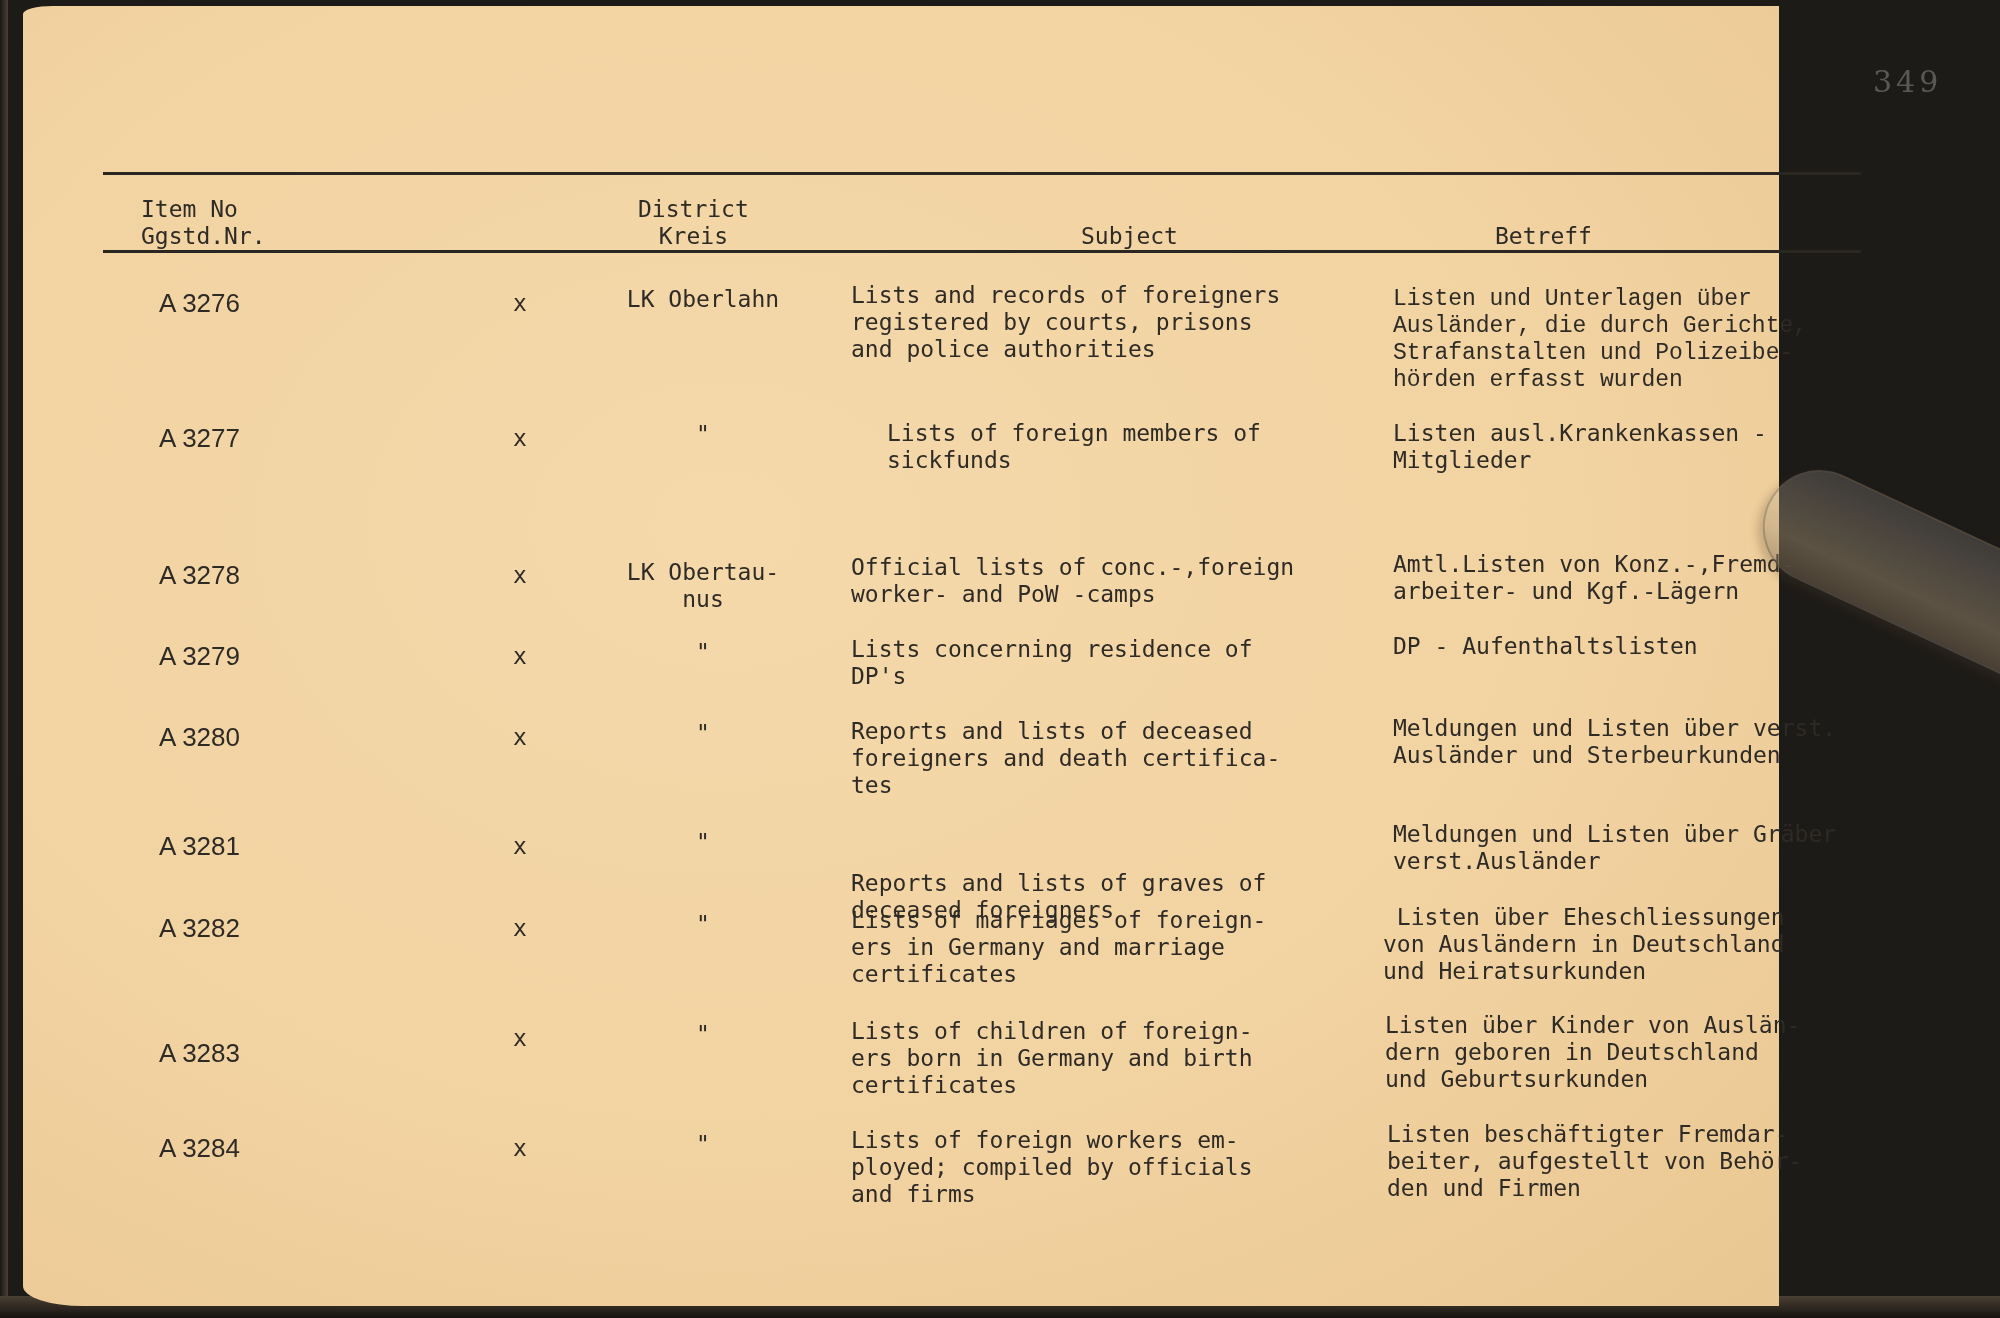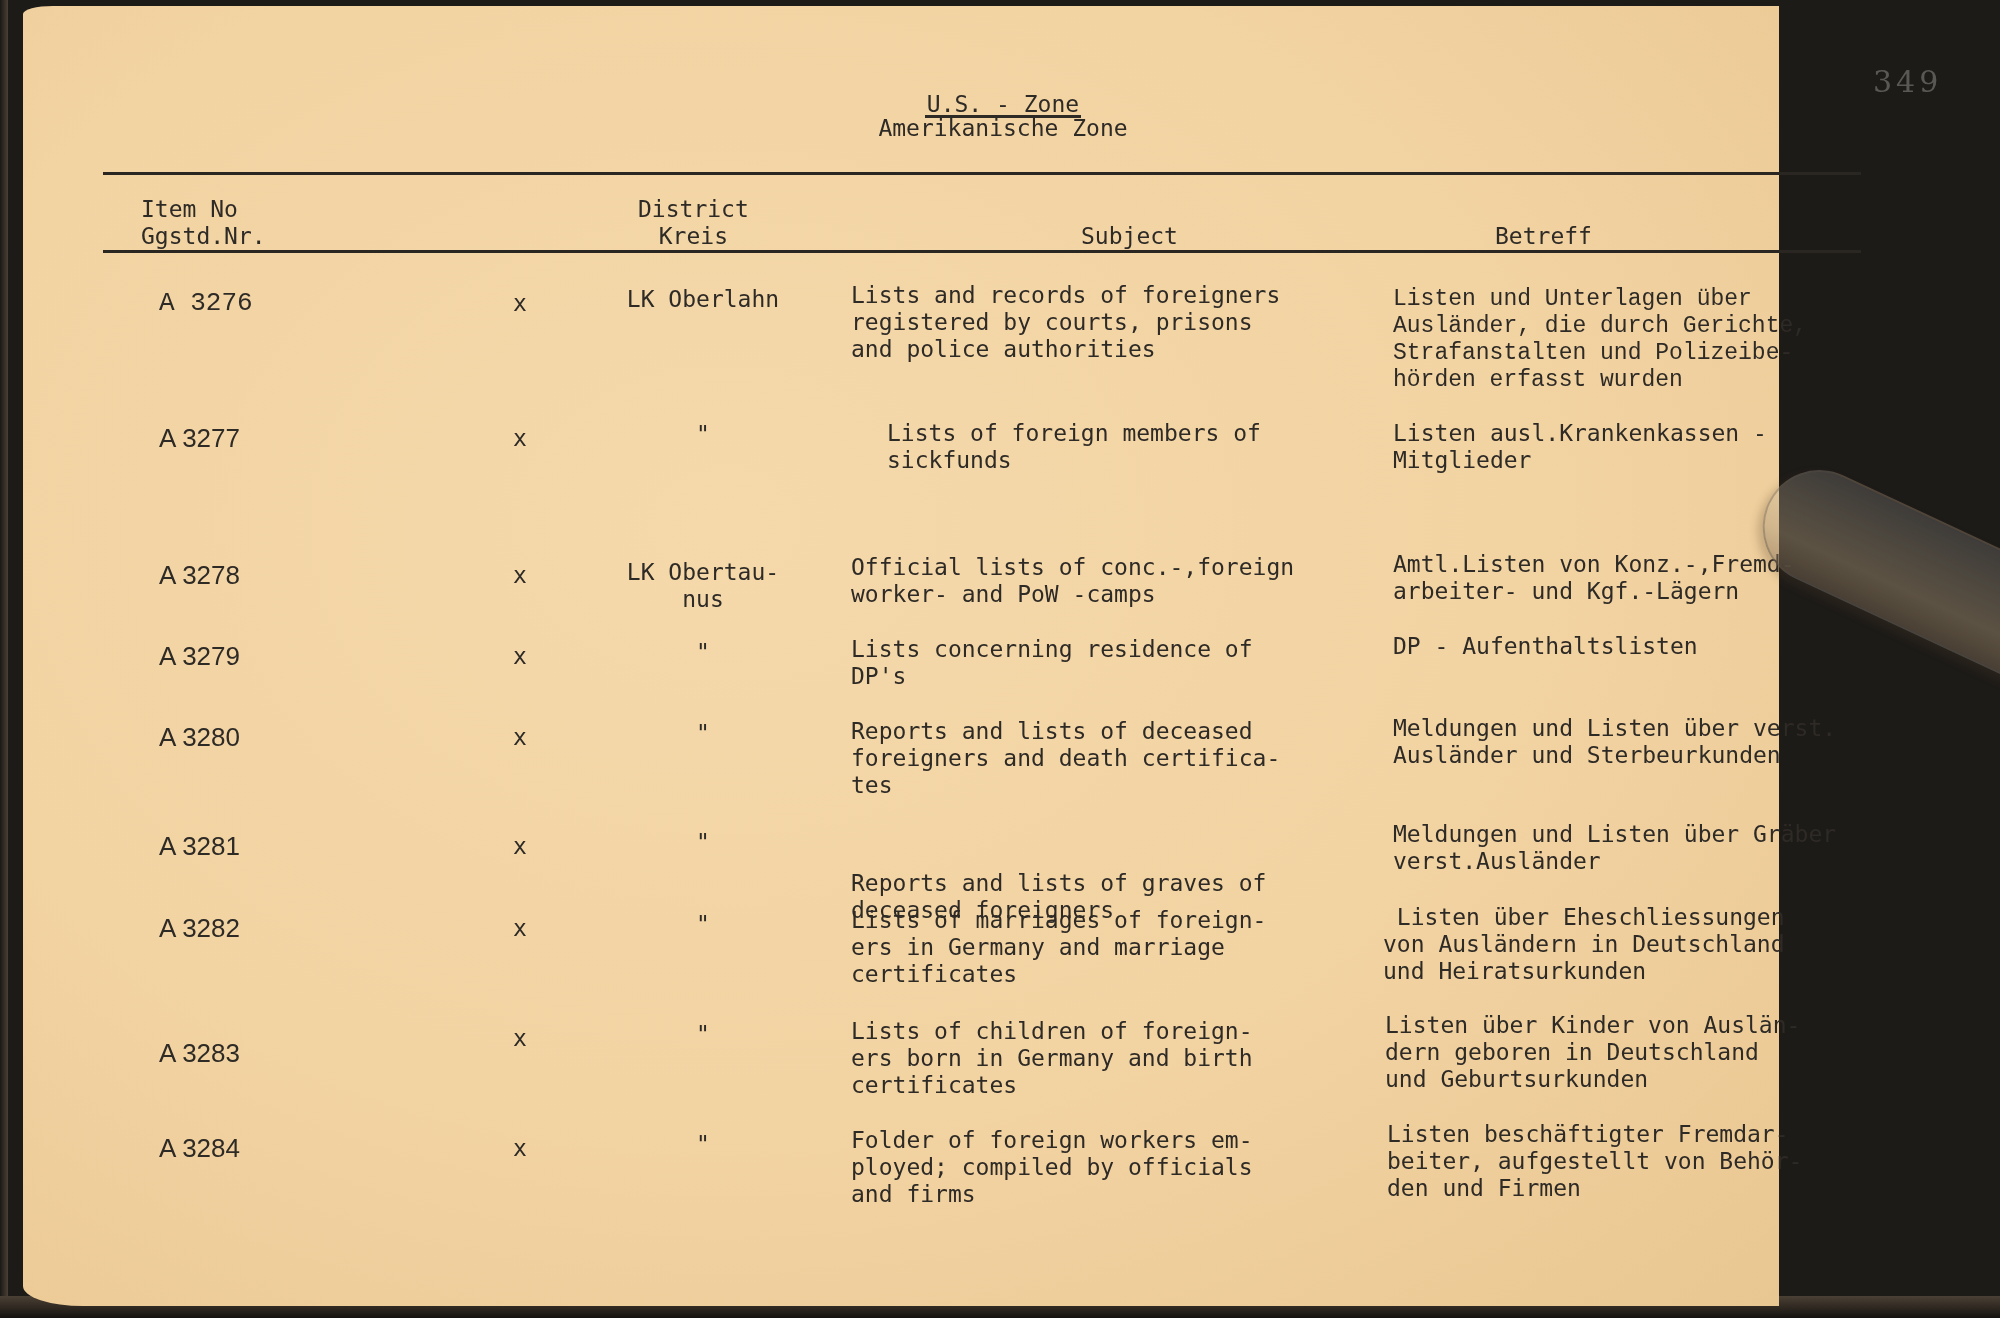--- a/index.html
+++ b/index.html
@@ -100,40 +100,36 @@
 </head>
 <body>
 
 <div class="page-edge-left"></div>
 <div class="page-shadow-bottom"></div>
 
 <div class="page">
 
   <div class="page-number">349</div>
 
-  <div class="title-block">
-    <div><span class="title-line1">U.S. - Zone</span></div>
-    <div class="title-line2">Amerikanische Zone</div>
-  </div>
 
   <div class="rule rule-top"></div>
 
   <div class="col-head" style="left:118px; top:190px;">Item No
 Ggstd.Nr.</div>
   <div class="col-head" style="left:615px; top:190px; text-align:center;">District
 Kreis</div>
   <div class="col-head" style="left:1058px; top:217px;">Subject</div>
   <div class="col-head" style="left:1472px; top:217px;">Betreff</div>
 
   <div class="rule rule-header"></div>
 
   <div>
 
     <div>
-      <div class="cell item-no" style="top:284px;font-family:Liberation Mono, monospace;">A 3276</div>
+      <div class="cell item-no" style="top:284px;">A 3276</div>
       <div class="cell folder" style="top:284px;">x</div>
       <div class="cell district" style="top:280px;">LK Oberlahn</div>
       <div class="cell subject" style="top:276px;">Lists and records of foreigners
 registered by courts, prisons
 and police authorities</div>
       <div class="cell betreff" style="top:280px;font-family:Liberation Mono, monospace;">Listen und Unterlagen über
 Ausländer, die durch Gerichte,
 Strafanstalten und Polizeibe-
 hörden erfasst wurden</div>
     </div>
@@ -210,21 +206,21 @@
 certificates</div>
       <div class="cell betreff" style="top:1006px; left:1362px;">Listen über Kinder von Auslän-
 dern geboren in Deutschland
 und Geburtsurkunden</div>
     </div>
 
     <div>
       <div class="cell item-no" style="top:1129px;">A 3284</div>
       <div class="cell folder" style="top:1129px;">x</div>
       <div class="cell district" style="top:1125px;">"</div>
-      <div class="cell subject" style="top:1121px;">Folder of foreign workers em-
+      <div class="cell subject" style="top:1121px;">Lists of foreign workers em-
 ployed; compiled by officials
 and firms</div>
       <div class="cell betreff" style="top:1115px; left:1364px;">Listen beschäftigter Fremdar-
 beiter, aufgestellt von Behör-
 den und Firmen</div>
     </div>
   </div>
 
   <div class="reflector"></div>
 </div>

